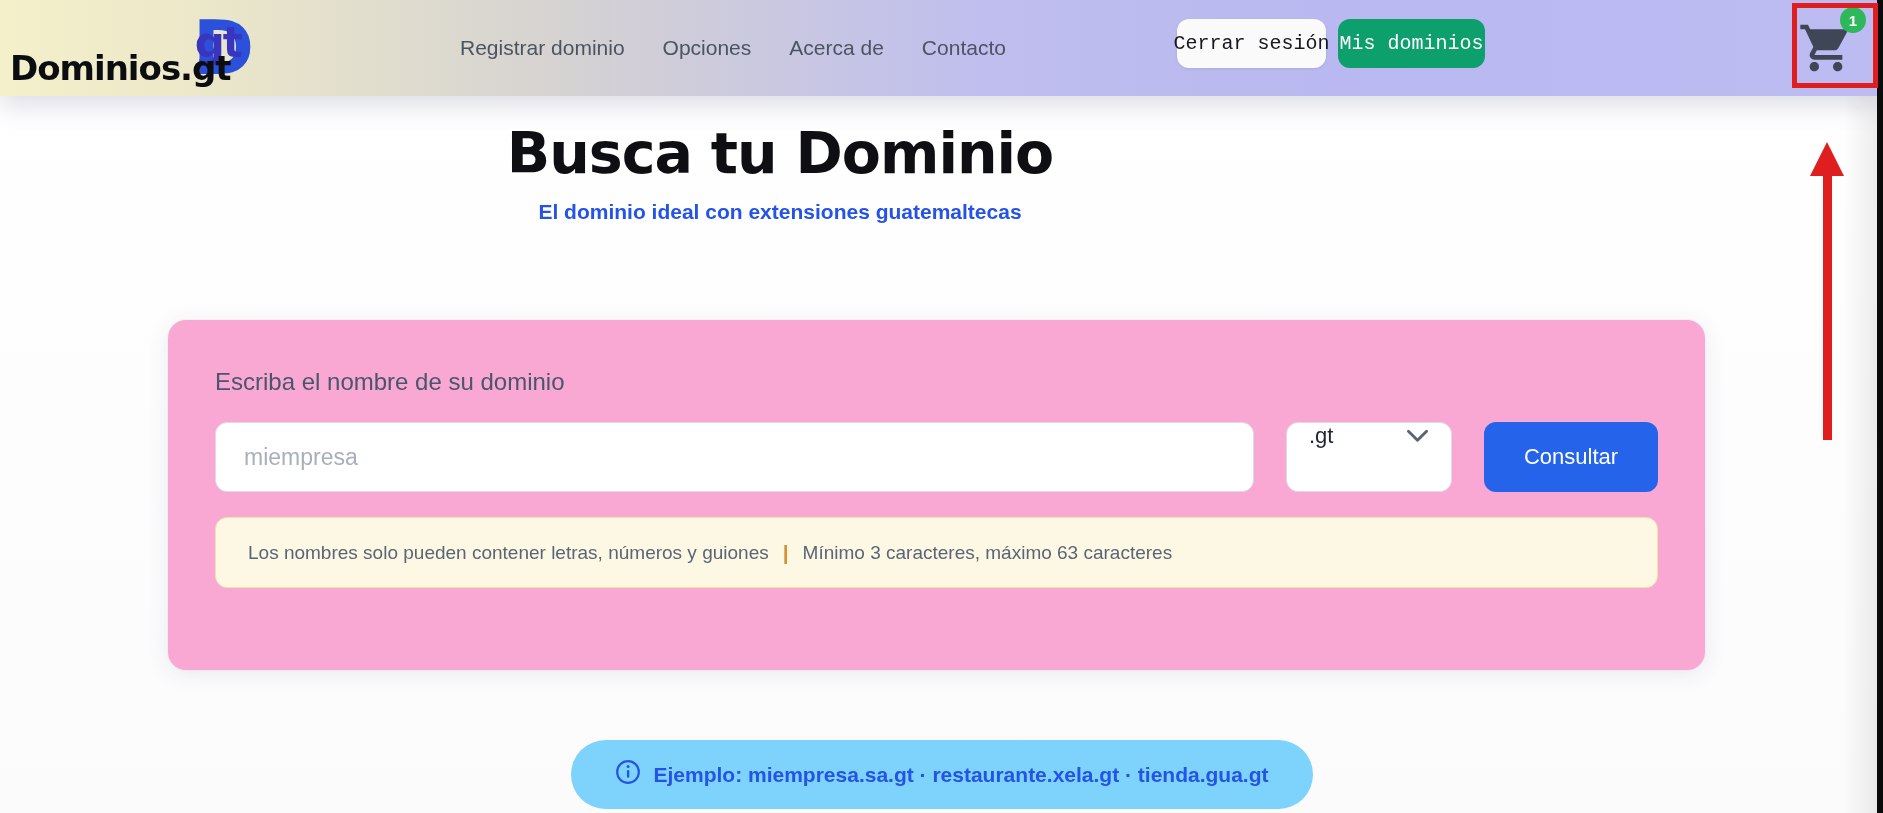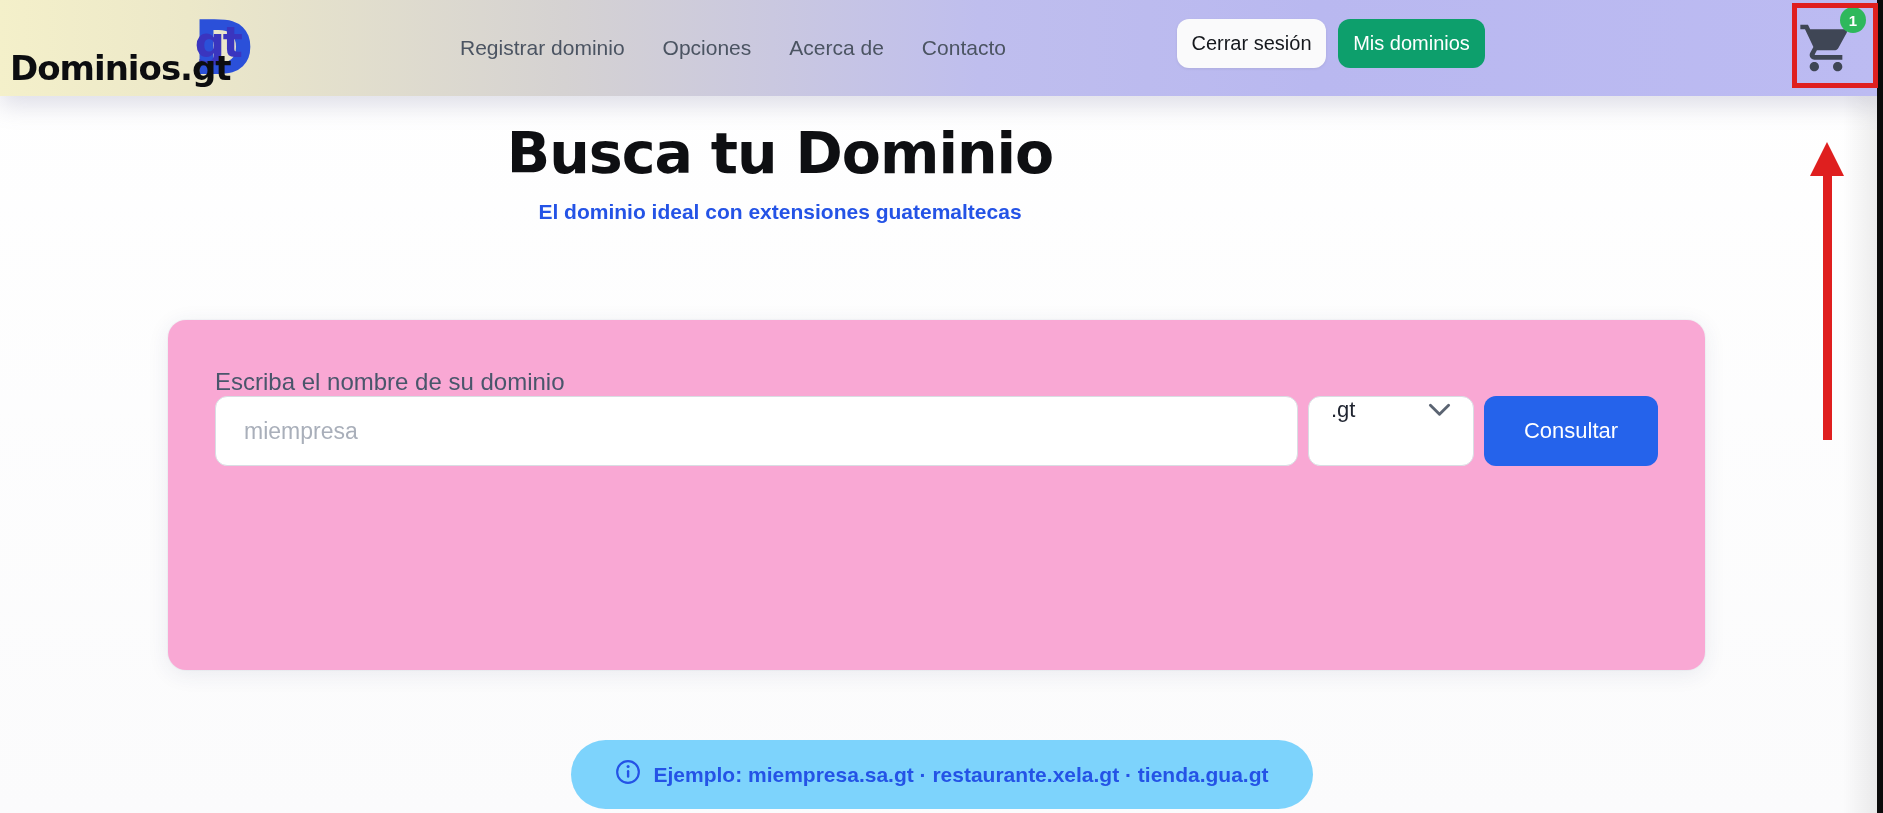--- a/index.html
+++ b/index.html
@@ -32,21 +32,21 @@
     font-size: 74px; font-weight: bold; color: #2b50d9; line-height: 80px; display: block;
   }
   .logo-icon .gt-overlay {
     position: absolute; top: 10px; left: 2px;
     font-family: "DejaVu Sans", sans-serif;
     font-size: 42px; font-weight: bold; color: #3a35bf; z-index: 2; letter-spacing: -2px;
   }
   .nav { position: absolute; left: 460px; top: 0; height: 96px; display: flex; align-items: center; gap: 38px; }
   .nav-item { font-size: 21px; color: #4b5462; cursor: pointer; white-space: nowrap; }
   .btn { position: absolute; top: 19px; height: 49px; border: none; border-radius: 12px;
-         font-family: Liberation Sans, sans-serif; font-size: 20px; display: flex;
+         font-family: Liberation Mono, monospace; font-size: 20px; display: flex;
          align-items: center; justify-content: center; cursor: pointer; white-space: nowrap; }
   .btn-logout { left: 1177px; width: 149px; background: #fafafb; color: #15181d; box-shadow: 0 1px 3px rgba(0,0,0,0.08); }
   .btn-domains { left: 1338px; width: 147px; background: #0d9f6c; color: #ffffff; }
   .cart-wrap { position: absolute; left: 1798px; top: 20px; width: 64px; height: 60px; cursor: pointer; }
   .cart-badge {
     position: absolute; right: -4px; top: -13px; width: 26px; height: 26px; border-radius: 50%;
     background: #2eb85c; color: #fff; font-size: 15px; font-weight: bold;
     display: flex; align-items: center; justify-content: center; z-index: 2;
   }
 
@@ -78,21 +78,21 @@
   .hero-subtitle { margin-top: 12px; font-size: 21px; font-weight: bold; color: #2453e6; }
 
   
   .card {
     margin: 96px 0 0 168px; width: 1537px; height: 350px;
     background: #f9a8d4; border-radius: 18px;
     box-shadow: 0 4px 22px rgba(40,50,100,0.09), 0 0 0 1px rgba(40,50,100,0.03);
     padding: 48px 47px 0 47px; position: relative; z-index: 2;
   }
   .card-label { font-size: 24px; color: #49566b; }
-  .search-row { display: flex; gap: 10px; }
+  .search-row { display: flex; gap: 32px; margin-top: 26px; }
   .domain-input {
     flex: 1; height: 70px; border: 1.5px solid #d9dde3; border-radius: 12px;
     padding: 0 28px; font-family: "Liberation Sans", sans-serif; font-size: 23px; color: #2a3342;
     outline: none; background: #fff;
   }
   .domain-input::placeholder { color: #a9afba; }
   .tld-select {
     width: 166px; height: 70px; border: 1.5px solid #d9dde3; border-radius: 12px;
     display: flex; justify-content: space-between;
     padding: 0 22px; font-size: 22px; color: #1f2430; background: #fff; cursor: pointer;
@@ -169,20 +169,25 @@
       <span>.gt</span>
       <span>
         <svg width="23" height="14" viewBox="0 0 24 14">
           <path d="M2.5 2l9.5 9.5L21.5 2" fill="none" stroke="#5b6472" stroke-width="3" stroke-linecap="round" stroke-linejoin="round"></path>
         </svg>
       </span>
     </div>
     <button class="consult-btn">Consultar</button>
   </div>
 
+  <div class="rules-bar">
+    <span>Los nombres solo pueden contener letras, números y guiones</span>
+    <span class="rules-sep">|</span>
+    <span>Mínimo 3 caracteres, máximo 63 caracteres</span>
+  </div>
 </div>
 
 <div class="example-pill">
   <span>
     <svg width="26" height="26" viewBox="0 0 24 24">
       <circle cx="12" cy="12" r="10" fill="none" stroke="#2453e6" stroke-width="2"></circle>
       <rect x="11" y="10.2" width="2.2" height="7" rx="1.1" fill="#2453e6"></rect>
       <circle cx="12.1" cy="6.9" r="1.4" fill="#2453e6"></circle>
     </svg>
   </span>

